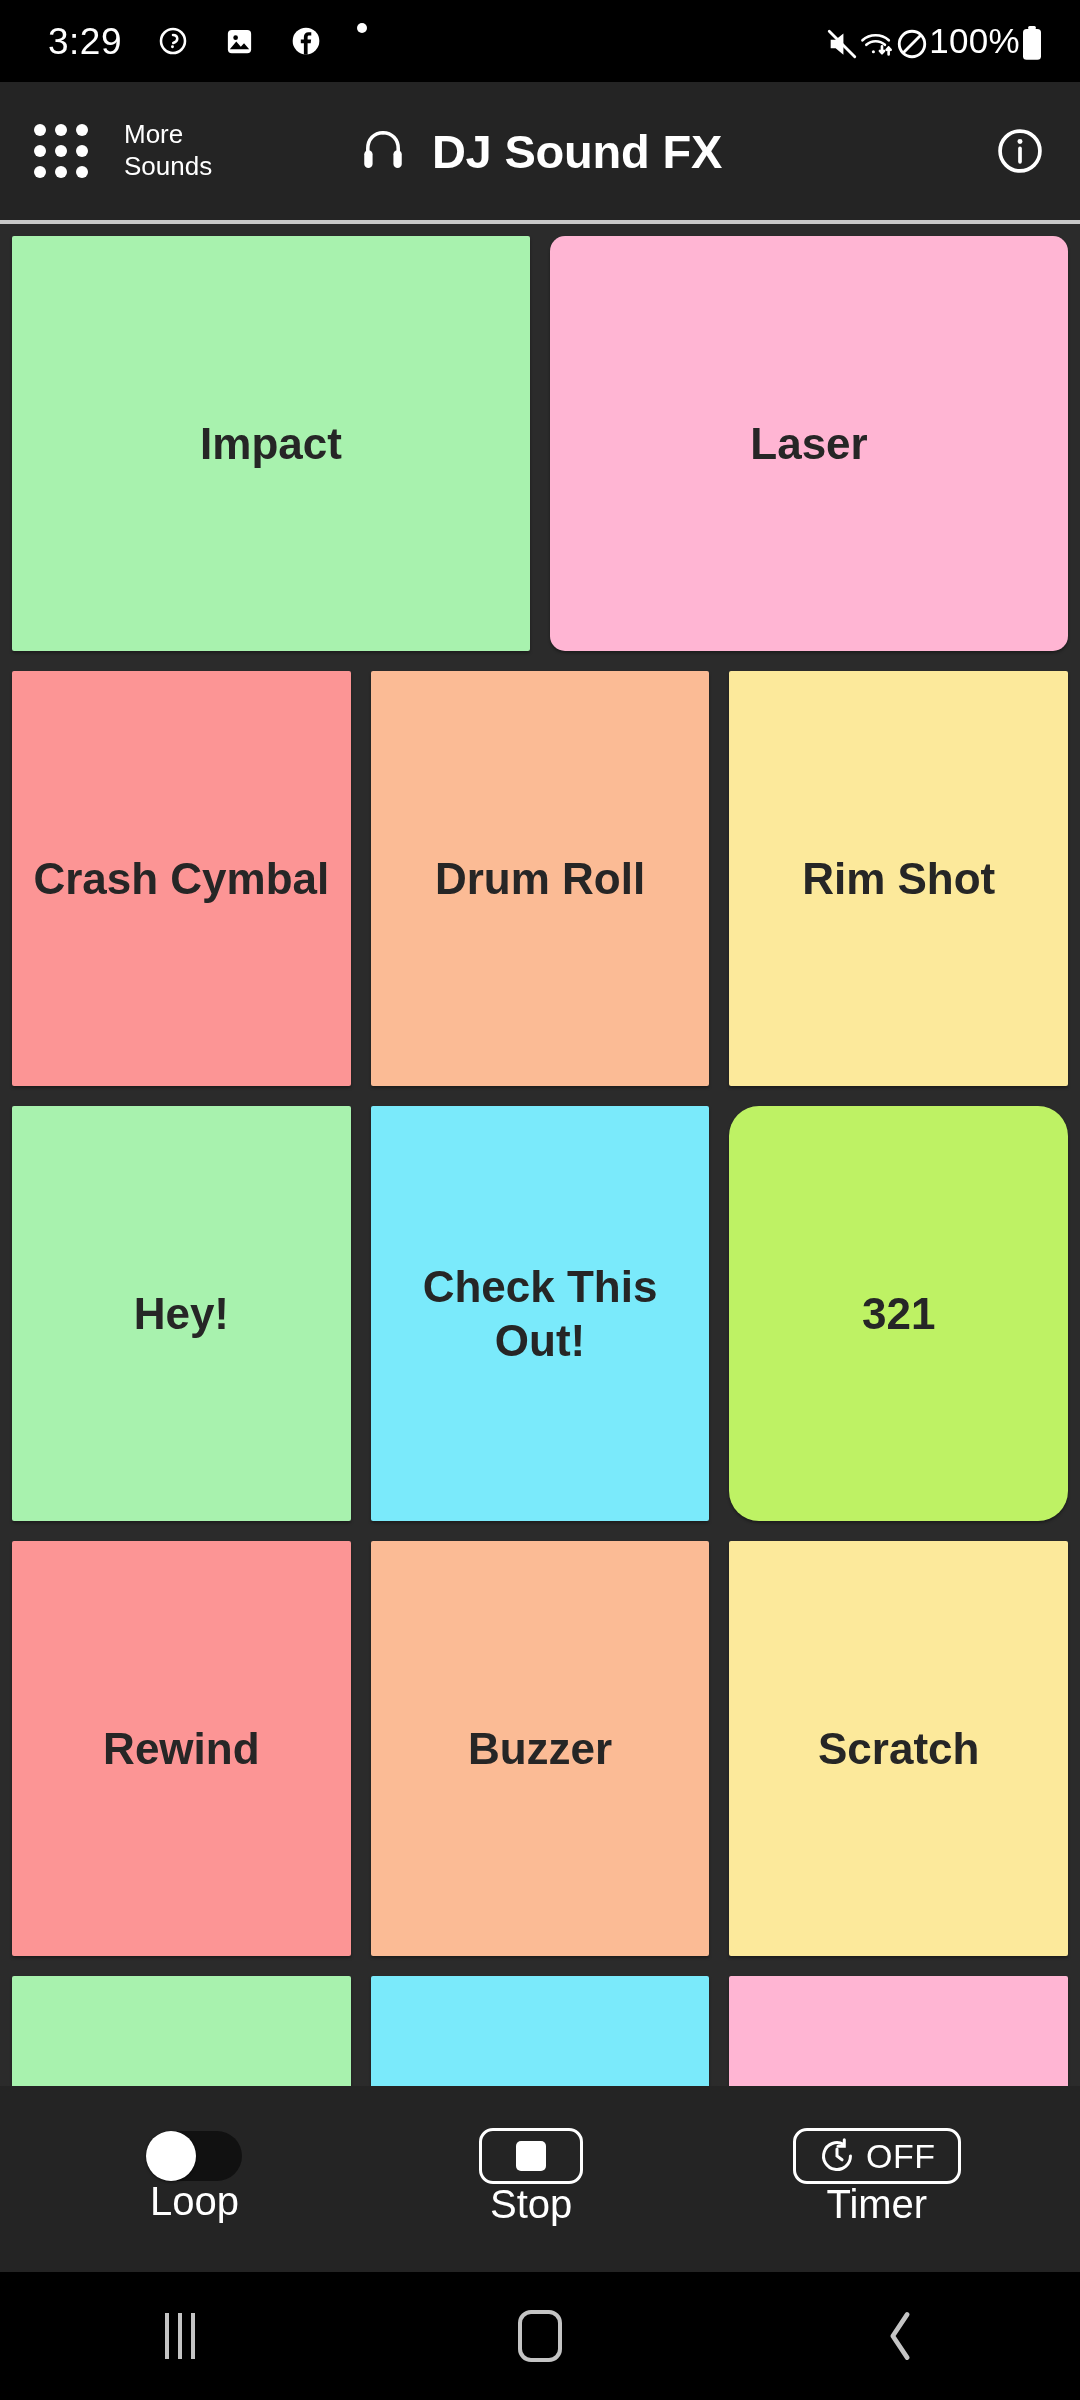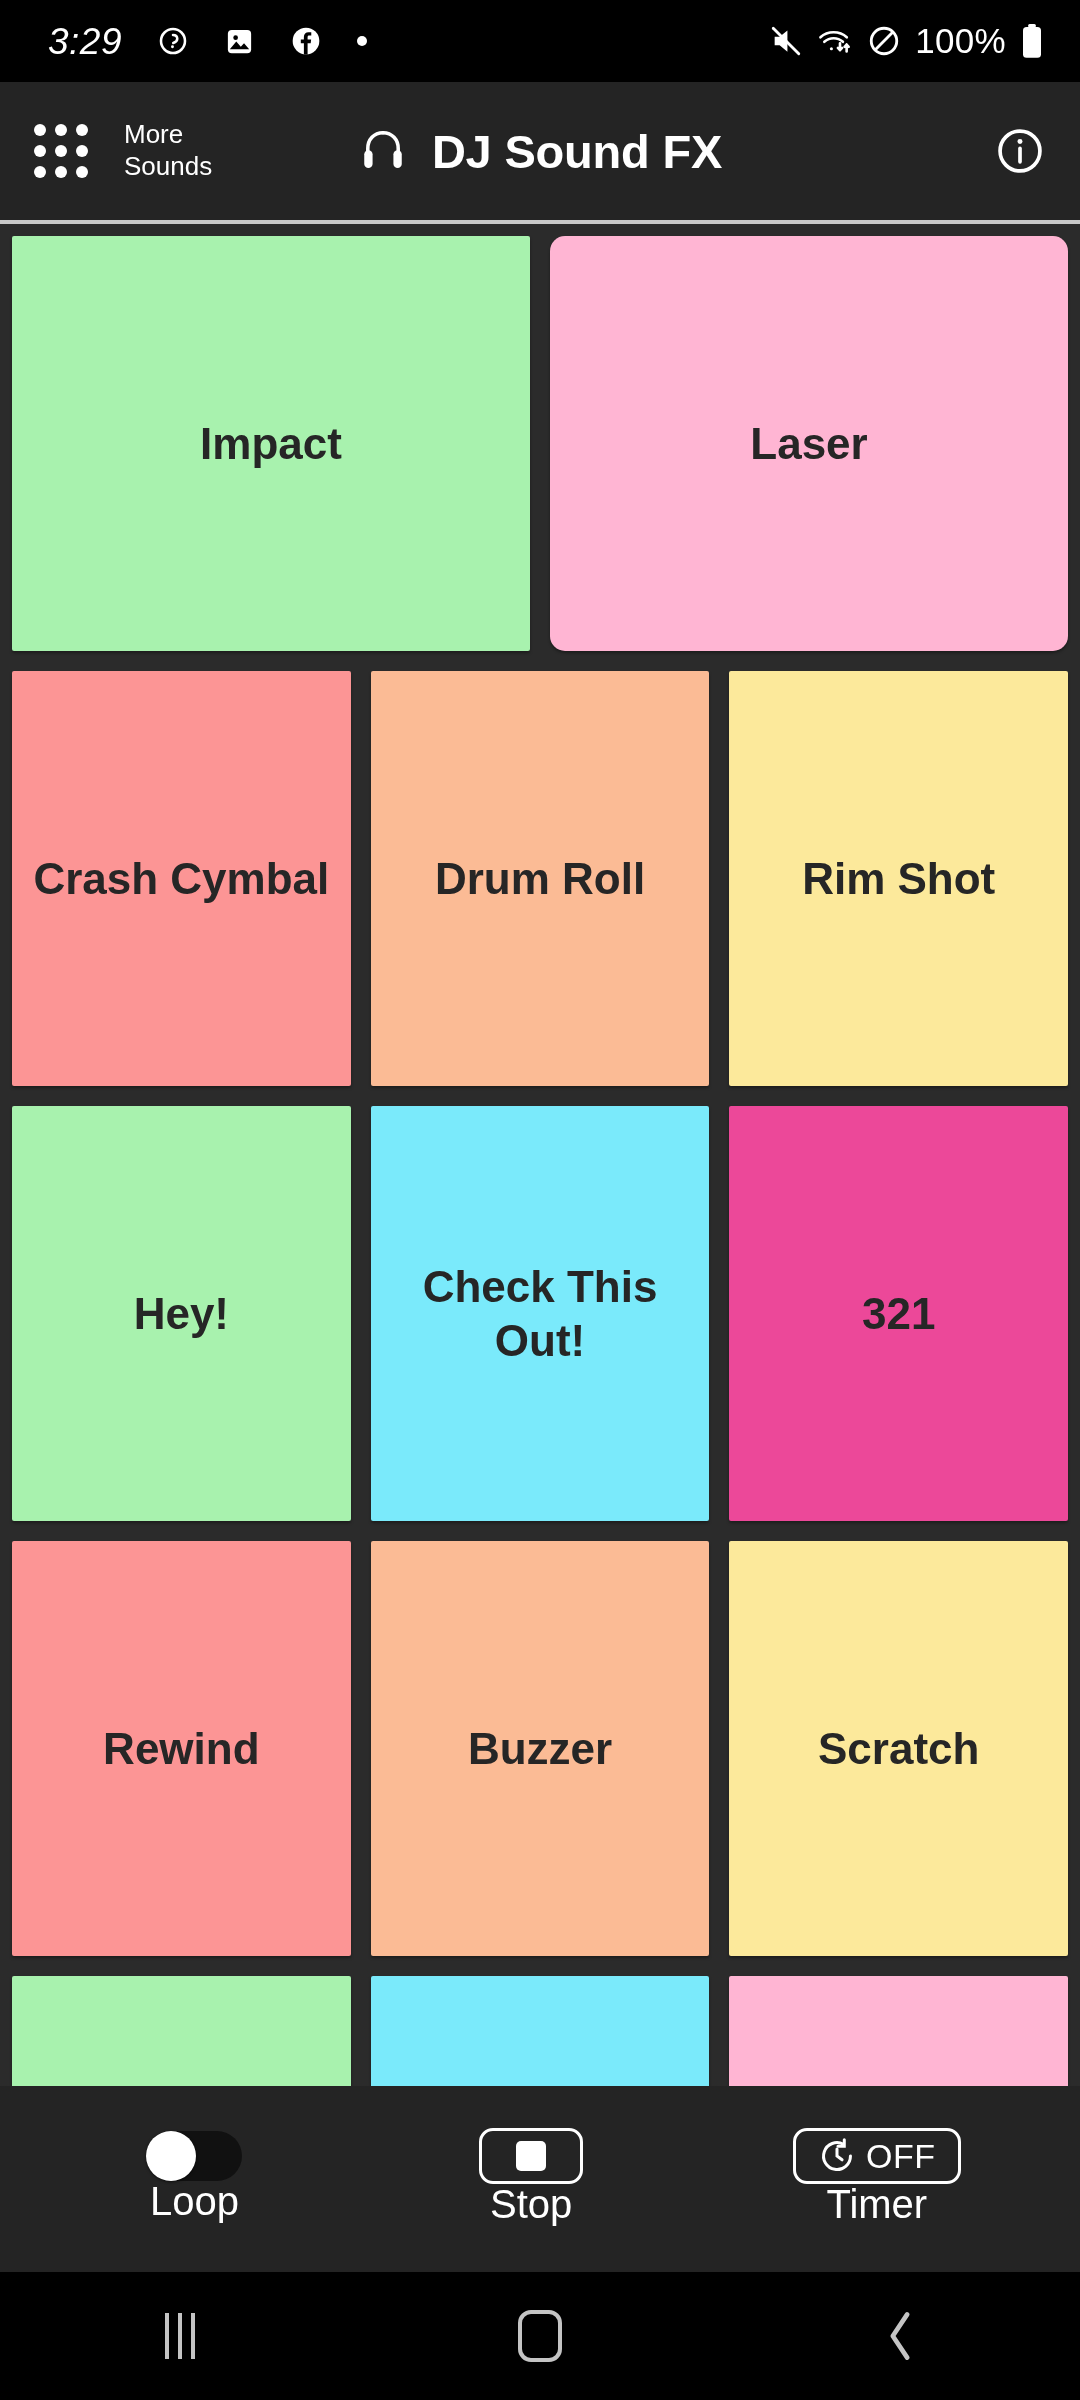--- a/index.html
+++ b/index.html
@@ -10,23 +10,23 @@
     overflow:hidden;
   }
   .phone { position:relative; width:1080px; height:2400px; background:#2b2b2b; display:flex; flex-direction:column; }
 
   
   .statusbar {
     height:82px; background:#000; color:#fff;
     display:flex; align-items:center; justify-content:space-between;
     padding:0 36px 0 48px; flex:0 0 82px;
   }
-  .sb-left { display:flex; align-items:center; gap:35px;font-style:italic; }
+  .sb-left { display:flex; gap:35px; }
   .sb-time { font-size:37px; letter-spacing:.5px; line-height:1; }
-  .sb-right { display:flex; align-items:center; gap:14px; }
+  .sb-right { display:flex; align-items:flex-end; }
   .sb-pct { font-size:35px; letter-spacing:.3px; }
   .sb-dot { width:10px; height:10px; border-radius:50%; background:#fff; display:inline-block; }
   .ico { display:inline-flex; align-items:center; justify-content:center; }
 
   
   .appbar {
     flex:0 0 142px; background:#242424; position:relative;
     display:flex; align-items:center; padding:0 34px;
     border-bottom:4px solid #c9c9c9;
   }
@@ -213,21 +213,21 @@
         </div>
     </div>
 
     <div class="padrow">
       <div class="pad" style="background: rgb(168, 242, 174);">
         <span>Hey!</span>
         </div>
       <div class="pad" style="background: rgb(122, 234, 251);">
         <span>Check This Out!</span>
         </div>
-      <div class="pad" style="background: #ec4899;">
+      <div class="pad" style="background: #bef264; border-radius: 30px;">
         <span>321</span>
         </div>
     </div>
 
     <div class="padrow">
       <div class="pad" style="background: rgb(252, 149, 149);">
         <span>Rewind</span>
         </div>
       <div class="pad" style="background: rgb(251, 187, 149);">
         <span>Buzzer</span>

